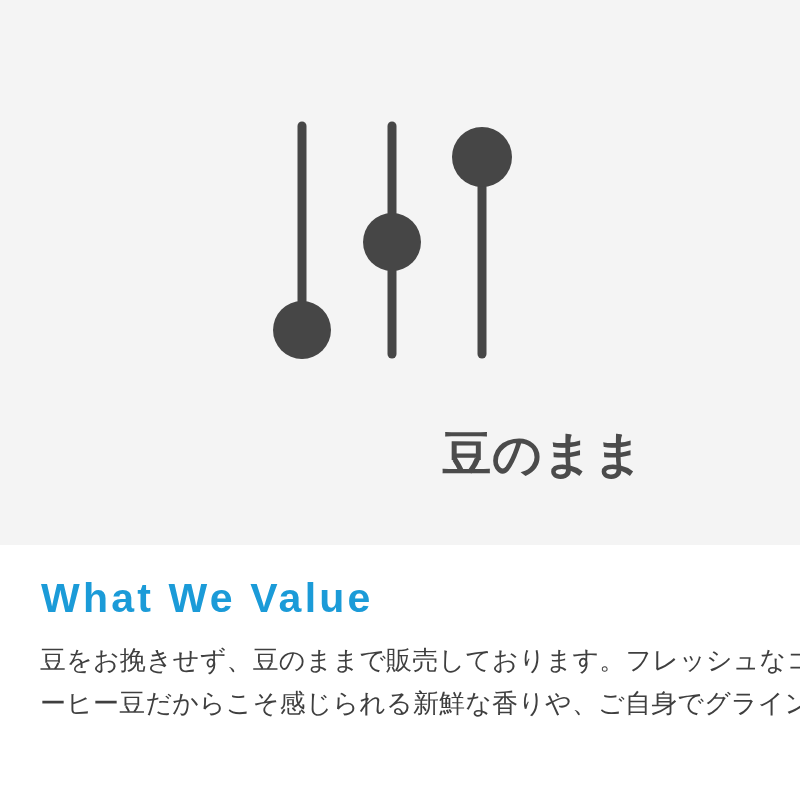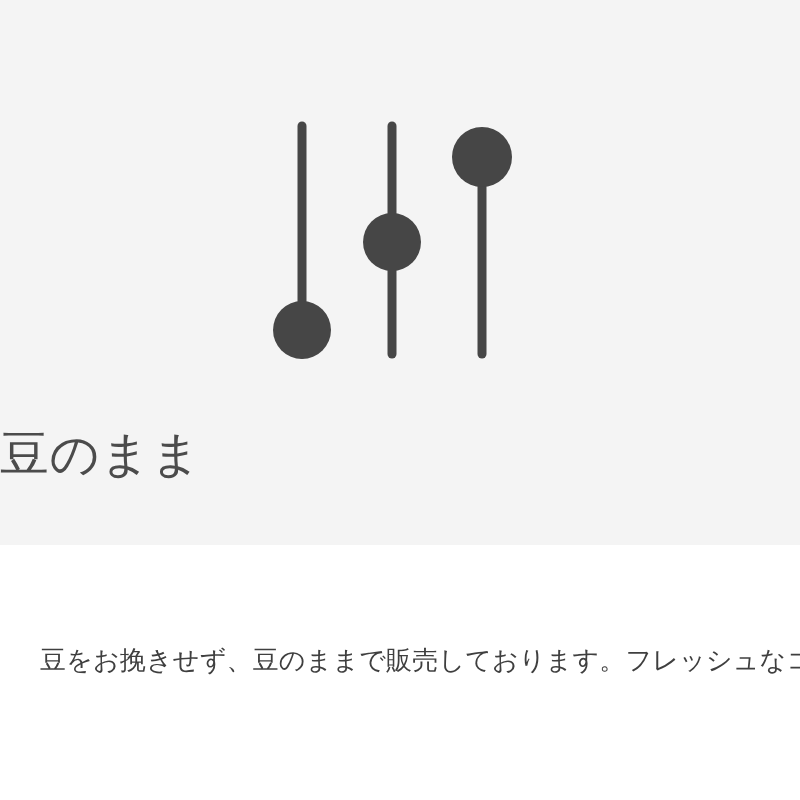--- a/index.html
+++ b/index.html
@@ -45,24 +45,24 @@
     width: 300px;
     height: 280px;
     display: block;
   }
 
   .hero-title {
     position: absolute;
     left: 0;
     top: 424px;
     width: 644px;
-    text-align: left;
+    text-align: right;
     font-size: 49px;
     line-height: 60px;
-    font-weight: normal;
+    font-weight: bold;
     color: #4b4b4b;
     letter-spacing: 0.5px;
     white-space: nowrap;
   }
 
   
   .content {
     position: absolute;
     left: 0;
     top: 545px;
@@ -123,19 +123,21 @@
           <circle cx="482" cy="157" r="30" fill="#464646"></circle>
         </g>
       </svg>
     </div>
 
     <div class="hero-title">豆のまま</div>
   </div>
 
   <div class="content">
 
+    <div class="section-heading">What We Value</div>
 
     <div class="body-copy">
       <span class="line">豆をお挽きせず、豆のままで販売しております。フレッシュなコ</span>
+      <span class="line">ーヒー豆だからこそ感じられる新鮮な香りや、ご自身でグライン</span>
     </div>
   </div>
 
 </div>
 
 </body></html>

